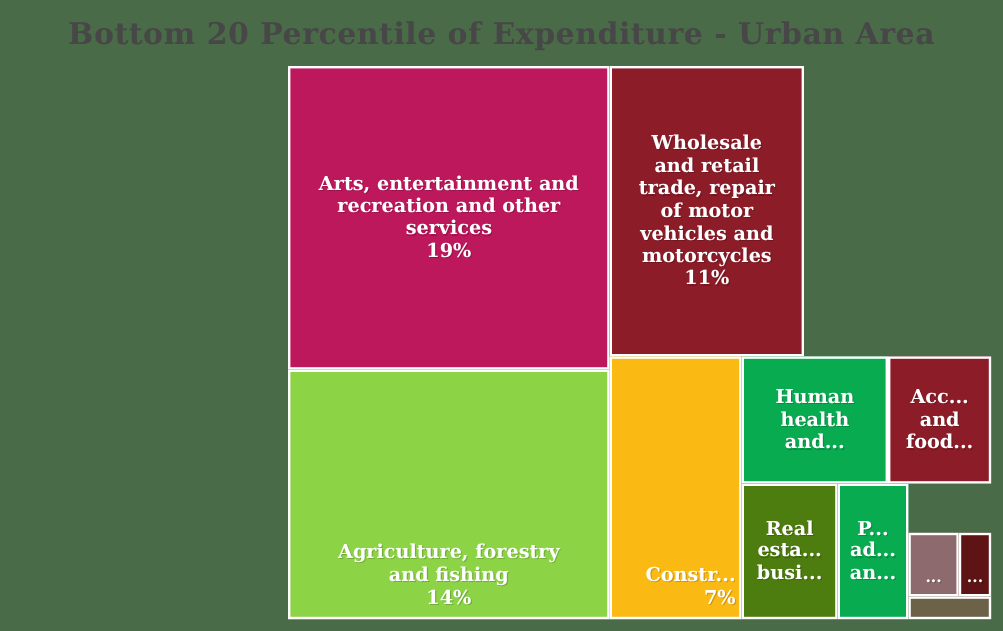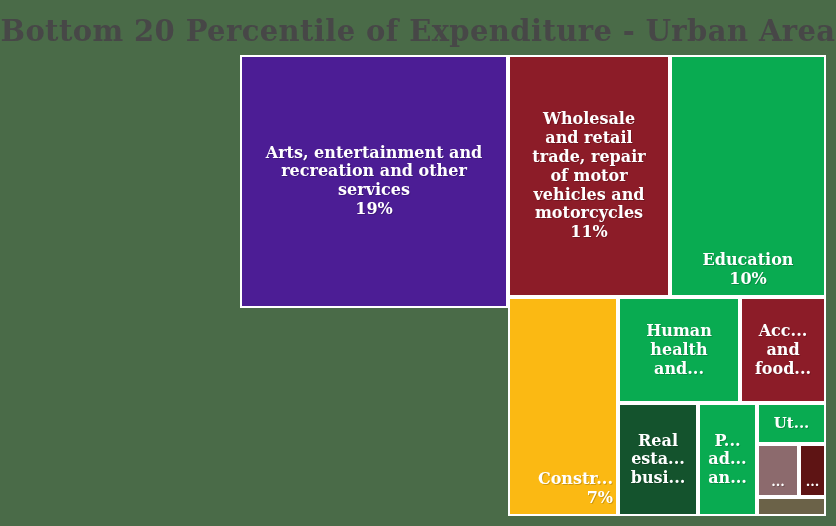--- a/index.html
+++ b/index.html
@@ -20,21 +20,21 @@
     background: #4a6b48;
   }
   #chart-title {
     position: absolute;
     left: 0;
     top: 14px;
     width: 836px;
     text-align: center;
     font-family: "DejaVu Serif", serif;
     font-weight: bold;
-    font-size: 29px;
+    font-size: 25px;
     letter-spacing: 0.4px;
     color: #474747;
     white-space: nowrap;
     -webkit-font-smoothing: none;
   }
   #plot-area {
     position: absolute;
     left: 10px;
     top: 55px;
     width: 816px;
@@ -73,65 +73,63 @@
   .fs-13 { font-size: 13px; }
 </style>
 </head>
 <body>
 
 <div id="chart-root">
 
   <div id="chart-title">Bottom 20 Percentile of Expenditure - Urban Area</div>
 
   <div id="plot-area">
-      <div class="tile" style="left: 230px; top: 0px; width: 268px; height: 253px; background: #4c1d95; border-color: rgb(255, 255, 255);">
+      <div class="tile" style="left: 230px; top: 0px; width: 268px; height: 253px; background: #be185d; border-color: rgb(255, 255, 255);">
         <div class="tile-label fs-16 label-center" style="color: rgb(255, 255, 255);">Arts, entertainment and
 recreation and other
 services
 19%</div>
+      </div>
+      <div class="tile" style="left: 230px; top: 253px; width: 268px; height: 208px; background: rgb(140, 212, 70); border-color: rgb(255, 255, 255);">
+        <div class="tile-label fs-16" style="color: rgb(255, 255, 255);">Agriculture, forestry
+and fishing
+14%</div>
       </div>
       <div class="tile" style="left: 498px; top: 0px; width: 162px; height: 242px; background: rgb(140, 28, 40); border-color: rgb(255, 255, 255);">
         <div class="tile-label fs-16 label-center" style="color: rgb(255, 255, 255);">Wholesale
 and retail
 trade, repair
 of motor
 vehicles and
 motorcycles
 11%</div>
-      </div>
-      <div class="tile" style="left: 660px; top: 0px; width: 156px; height: 242px; background: rgb(9, 171, 81); border-color: rgb(255, 255, 255);">
-        <div class="tile-label fs-16" style="color: rgb(255, 255, 255);">Education
-10%</div>
       </div>
       <div class="tile" style="left: 498px; top: 242px; width: 110px; height: 219px; background: rgb(251, 185, 19); border-color: rgb(255, 255, 255);">
         <div class="tile-label fs-16" style="color: rgb(255, 255, 255); text-align: right;">Constr...
 7%</div>
       </div>
       <div class="tile" style="left: 730px; top: 242px; width: 86px; height: 106px; background: rgb(140, 28, 40); border-color: rgb(255, 255, 255);">
         <div class="tile-label fs-16 label-center" style="color: rgb(255, 255, 255);">Acc...
 and
 food...</div>
       </div>
       <div class="tile" style="left: 608px; top: 242px; width: 122px; height: 106px; background: rgb(9, 171, 81); border-color: rgb(255, 255, 255);">
         <div class="tile-label fs-16 label-center" style="color: rgb(255, 255, 255);">Human
 health
 and...</div>
       </div>
-      <div class="tile" style="left: 608px; top: 348px; width: 80px; height: 113px; background: #14532d; border-color: rgb(255, 255, 255);">
+      <div class="tile" style="left: 608px; top: 348px; width: 80px; height: 113px; background: #4d7c0f; border-color: rgb(255, 255, 255);">
         <div class="tile-label fs-16 label-center" style="color: rgb(255, 255, 255);">Real
 esta...
 busi...</div>
       </div>
       <div class="tile" style="left: 688px; top: 348px; width: 59px; height: 113px; background: rgb(9, 171, 81); border-color: rgb(255, 255, 255);">
         <div class="tile-label fs-16 label-center" style="color: rgb(255, 255, 255);">P...
 ad...
 an...</div>
-      </div>
-      <div class="tile" style="left: 747px; top: 348px; width: 69px; height: 41px; background: rgb(9, 171, 81); border-color: rgb(255, 255, 255);">
-        <div class="tile-label fs-15 label-center" style="color: rgb(255, 255, 255);">Ut...</div>
       </div>
       <div class="tile" style="left: 747px; top: 389px; width: 42px; height: 53px; background: rgb(140, 106, 109); border-color: rgb(255, 255, 255);">
         <div class="tile-label fs-13" style="color: rgb(255, 255, 255);">...</div>
       </div>
       <div class="tile" style="left: 789px; top: 389px; width: 27px; height: 53px; background: rgb(94, 20, 20); border-color: rgb(255, 255, 255);">
         <div class="tile-label fs-13" style="color: rgb(255, 255, 255);">...</div>
       </div>
       <div class="tile" style="left: 747px; top: 442px; width: 69px; height: 19px; background: rgb(107, 98, 72); border-color: rgb(255, 255, 255);"></div>
     </div>
 

